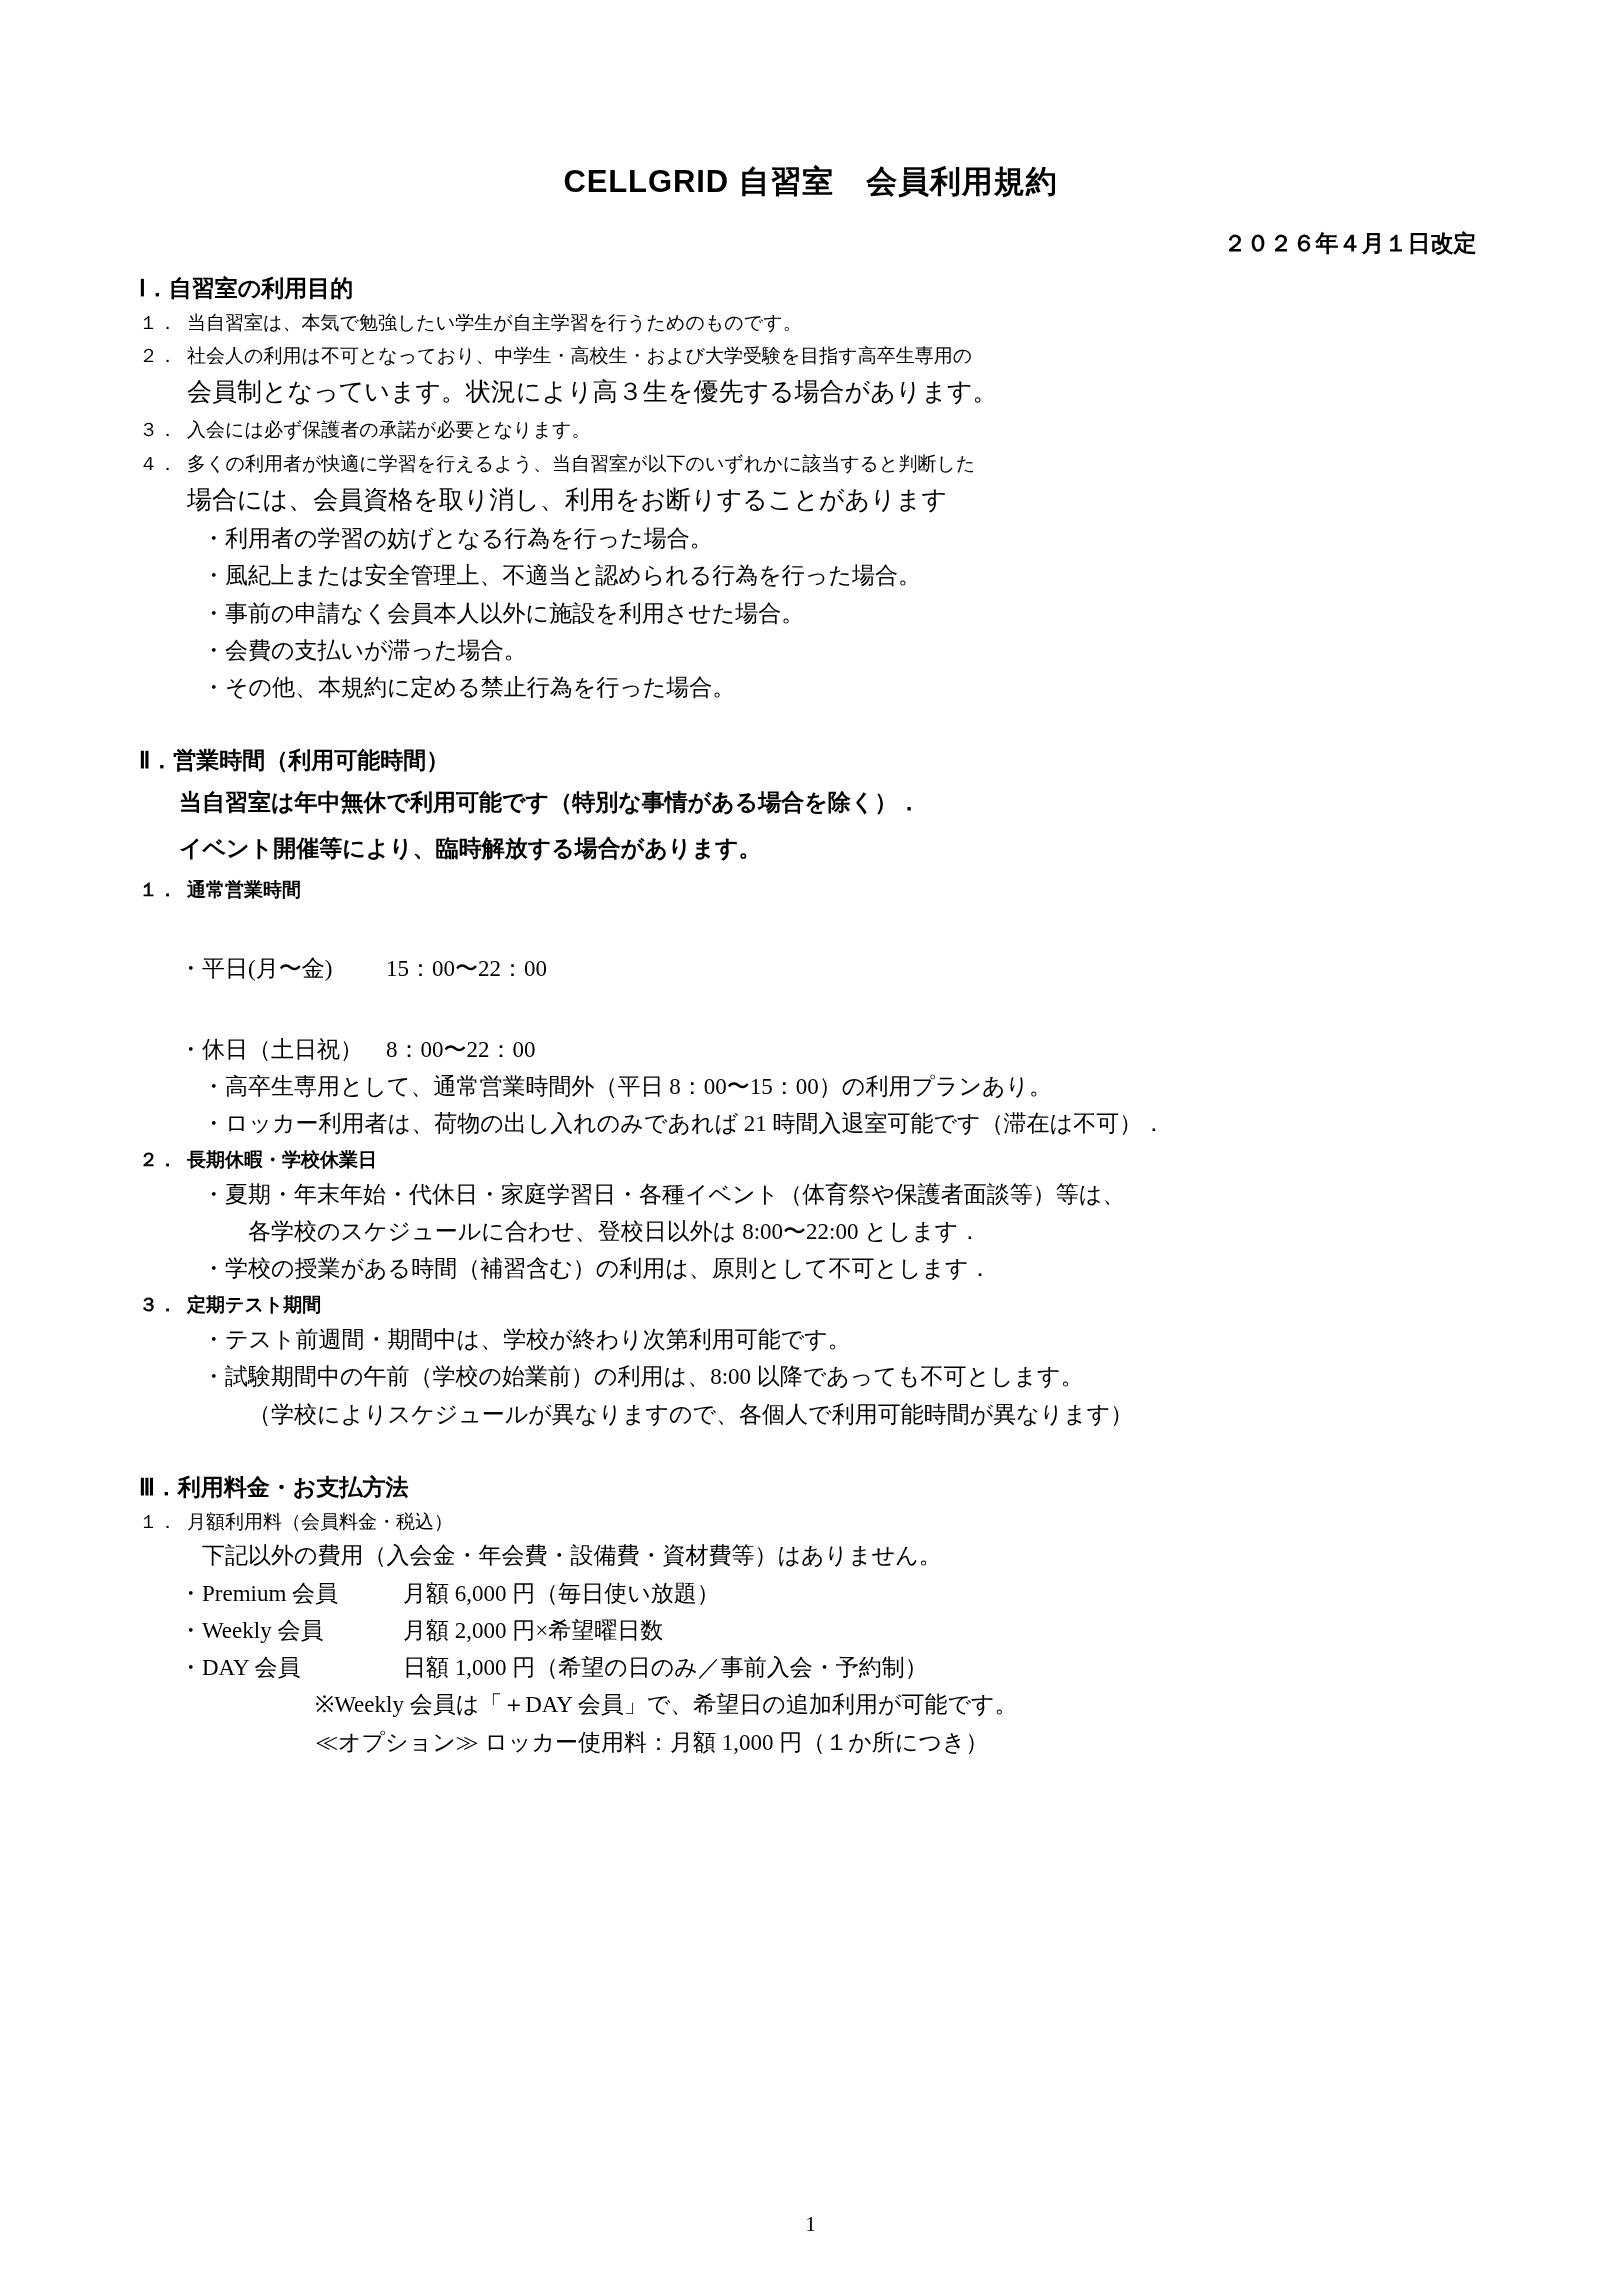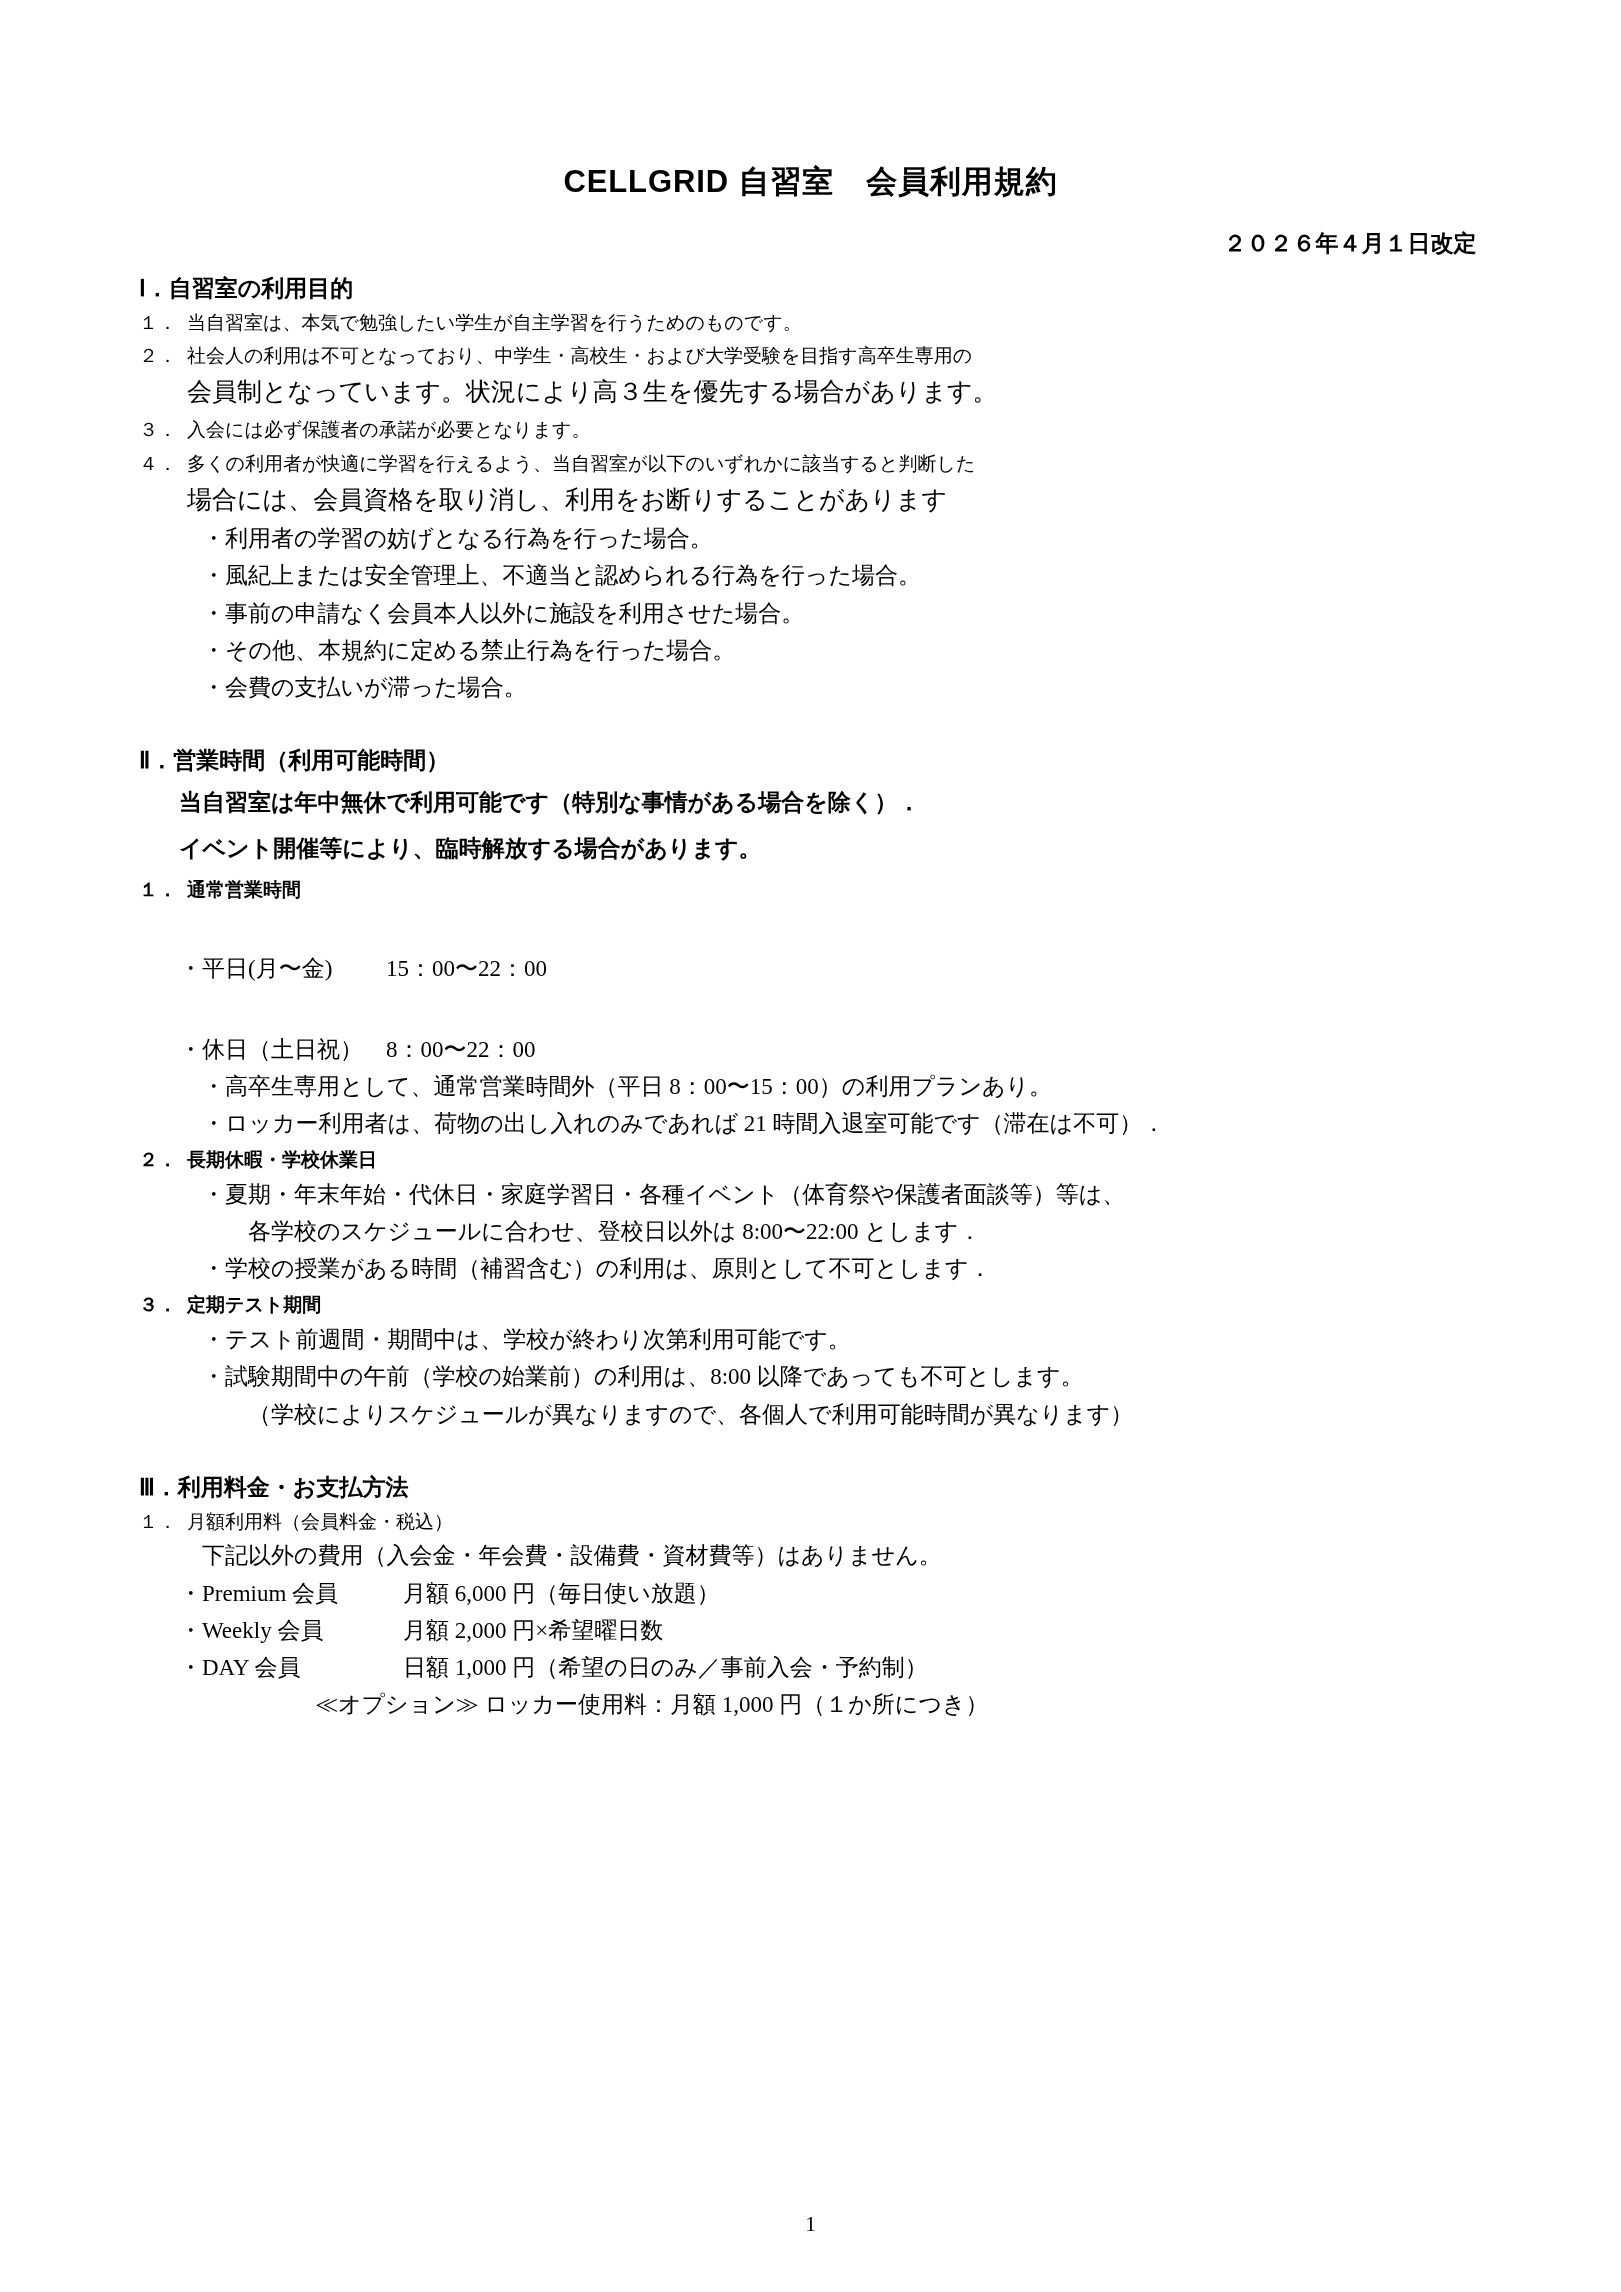--- a/index.html
+++ b/index.html
@@ -133,22 +133,22 @@
   <p class="cont">会員制となっています。状況により高３生を優先する場合があります。</p>
 
   <p class="num-item"><span class="marker">３．</span><span>入会には必ず保護者の承諾が必要となります。</span></p>
 
   <p class="num-item"><span class="marker">４．</span><span>多くの利用者が快適に学習を行えるよう、当自習室が以下のいずれかに該当すると判断した</span></p>
   <p class="cont">場合には、会員資格を取り消し、利用をお断りすることがあります</p>
 
   <p class="bullet">・利用者の学習の妨げとなる行為を行った場合。</p>
   <p class="bullet">・風紀上または安全管理上、不適当と認められる行為を行った場合。</p>
   <p class="bullet">・事前の申請なく会員本人以外に施設を利用させた場合。</p>
+  <p class="bullet">・会費の支払いが滞った場合。</p>
   <p class="bullet">・その他、本規約に定める禁止行為を行った場合。</p>
-  <p class="bullet">・会費の支払いが滞った場合。</p>
 
   <div class="section-heading spaced">Ⅱ．営業時間（利用可能時間）</div>
   <p class="plain-indent">当自習室は年中無休で利用可能です（特別な事情がある場合を除く）．</p>
   <p class="plain-indent">イベント開催等により、臨時解放する場合があります。</p>
 
   <p class="num-item bold"><span class="marker">１．</span><span>通常営業時間</span></p>
   <p class="bullet"><span class="tab-col">・平日(月〜金)</span><span>15：00〜22：00</span></p>
   <p class="bullet"><span class="tab-col">・休日（土日祝）</span><span>8：00〜22：00</span></p>
   <p class="bullet">・高卒生専用として、通常営業時間外（平日 8：00〜15：00）の利用プランあり。</p>
   <p class="bullet">・ロッカー利用者は、荷物の出し入れのみであれば 21 時間入退室可能です（滞在は不可）．</p>
@@ -164,17 +164,18 @@
   <p class="bullet-cont">（学校によりスケジュールが異なりますので、各個人で利用可能時間が異なります）</p>
 
   <div class="section-heading spaced">Ⅲ．利用料金・お支払方法</div>
   <p class="num-item"><span class="marker">１．</span><span>月額利用料（会員料金・税込）</span></p>
   <p class="plain-indent2">下記以外の費用（入会金・年会費・設備費・資材費等）はありません。</p>
 
   <p class="bullet"><span class="tab-col-wide">・Premium 会員</span><span>月額 6,000 円（毎日使い放題）</span></p>
   <p class="bullet"><span class="tab-col-wide">・Weekly 会員</span><span>月額 2,000 円×希望曜日数</span></p>
   <p class="bullet"><span class="tab-col-wide">・DAY 会員</span><span>日額 1,000 円（希望の日のみ／事前入会・予約制）</span></p>
 
+  <p class="note-deep">※Weekly 会員は「＋DAY 会員」で、希望日の追加利用が可能です。</p>
   <p class="note-deep">≪オプション≫ ロッカー使用料：月額 1,000 円（１か所につき）</p>
 
   <div class="page-number">1</div>
 </div>
 
 
 </body></html>

